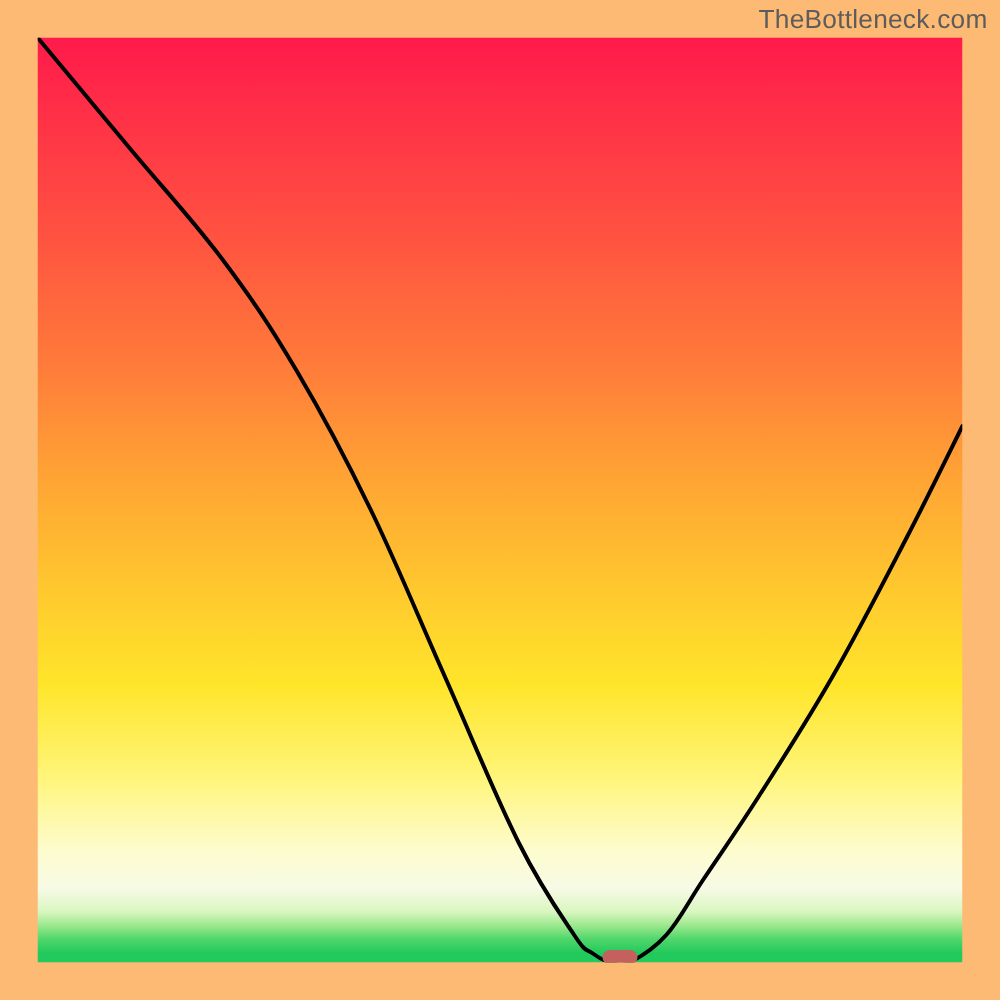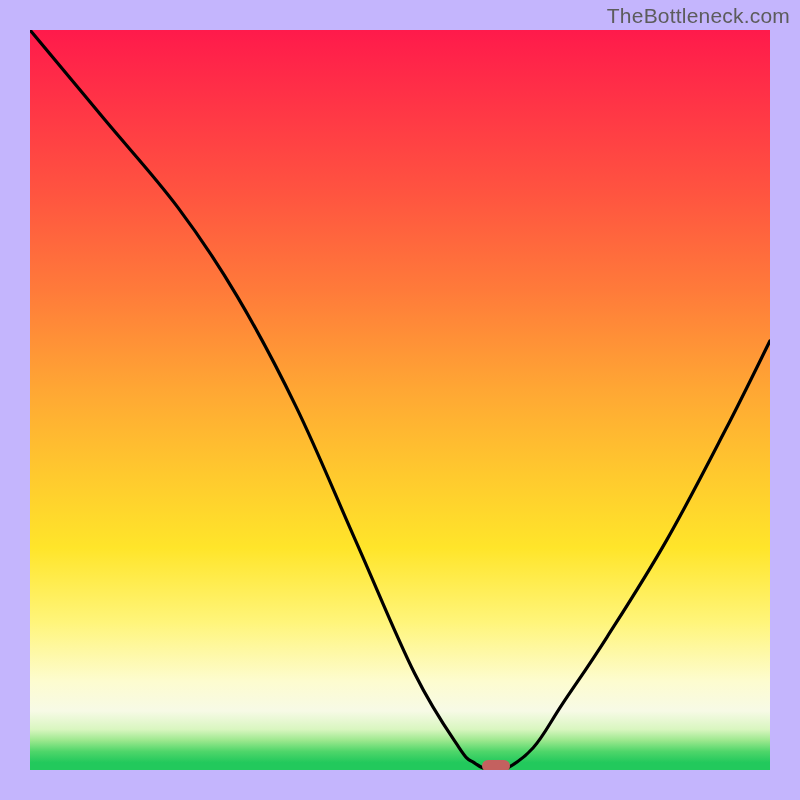--- a/index.html
+++ b/index.html
@@ -8,21 +8,21 @@
     width: 800px;
     height: 800px;
     background: #000;
     overflow: hidden;
     font-family: Arial, Helvetica, sans-serif;
   }
   .stage {
     position: relative;
     width: 800px;
     height: 800px;
-    background: #c4b5fd;
+    background: #fdba74;
   }
   .watermark {
     position: absolute;
     top: 4px;
     right: 10px;
     color: #5c5c5c;
     font-size: 21px;
     font-weight: 500;
     letter-spacing: 0.2px;
     z-index: 5;

